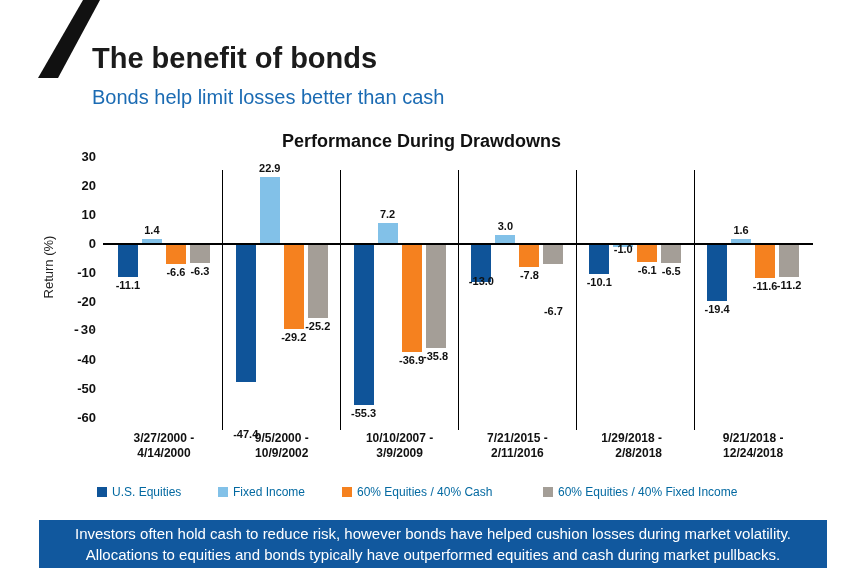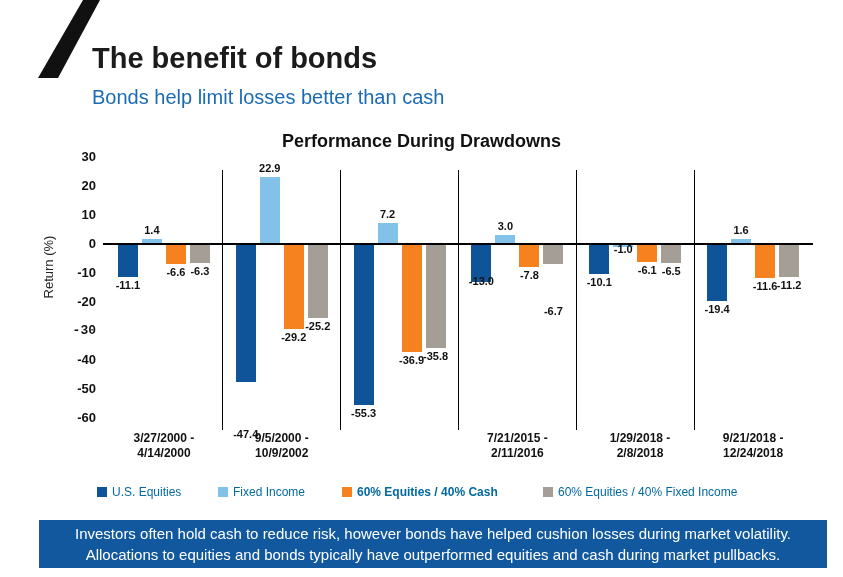--- a/index.html
+++ b/index.html
@@ -91,41 +91,45 @@
         <div>10/9/2002</div>
       </div>
       <div class="bar" style="left: 353.583px; top: 244.5px; width: 20px; height: 160.37px; background: rgb(15, 84, 153);"></div>
       <div class="bar-label" style="left: 333.583px; top: 406.87px;">-55.3</div>
       <div class="bar" style="left: 377.583px; top: 222.62px; width: 20px; height: 20.88px; background: rgb(130, 193, 232);"></div>
       <div class="bar-label" style="left: 357.583px; top: 207.62px;">7.2</div>
       <div class="bar" style="left: 401.583px; top: 244.5px; width: 20px; height: 107.01px; background: rgb(245, 129, 31);"></div>
       <div class="bar-label" style="left: 381.583px; top: 353.51px;">-36.9</div>
       <div class="bar" style="left: 425.583px; top: 244.5px; width: 20px; height: 103.82px; background: rgb(164, 158, 151);"></div>
       <div class="bar-label" style="left: 405.583px; top: 350.32px;">-35.8</div>
+      <div class="cat-label" style="left: 340.583px; top: 431px;">
+        <div>10/10/2007 -</div>
+        <div>3/9/2009</div>
+      </div>
       <div class="bar" style="left: 471.417px; top: 244.5px; width: 20px; height: 37.7px; background: rgb(15, 84, 153);"></div>
       <div class="bar-label" style="left: 451.417px; top: 275px;">-13.0</div>
       <div class="bar" style="left: 495.417px; top: 234.8px; width: 20px; height: 8.7px; background: rgb(130, 193, 232);"></div>
       <div class="bar-label" style="left: 475.417px; top: 219.8px;">3.0</div>
       <div class="bar" style="left: 519.417px; top: 244.5px; width: 20px; height: 22.62px; background: rgb(245, 129, 31);"></div>
       <div class="bar-label" style="left: 499.417px; top: 269.12px;">-7.8</div>
       <div class="bar" style="left: 543.417px; top: 244.5px; width: 20px; height: 19.43px; background: rgb(164, 158, 151);"></div>
       <div class="bar-label" style="left: 523.417px; top: 265.93px; margin-top: 39px;">-6.7</div>
       <div class="cat-label" style="left: 458.417px; top: 431px;">
         <div>7/21/2015 -</div>
         <div>2/11/2016</div>
       </div>
       <div class="bar" style="left: 589.25px; top: 244.5px; width: 20px; height: 29.29px; background: rgb(15, 84, 153);"></div>
       <div class="bar-label" style="left: 569.25px; top: 275.79px;">-10.1</div>
       <div class="bar" style="left: 613.25px; top: 244.5px; width: 20px; height: 2.9px; background: rgb(130, 193, 232);"></div>
       <div class="bar-label" style="left: 593.25px; top: 243px;">-1.0</div>
       <div class="bar" style="left: 637.25px; top: 244.5px; width: 20px; height: 17.69px; background: rgb(245, 129, 31);"></div>
       <div class="bar-label" style="left: 617.25px; top: 264.19px;">-6.1</div>
       <div class="bar" style="left: 661.25px; top: 244.5px; width: 20px; height: 18.85px; background: rgb(164, 158, 151);"></div>
       <div class="bar-label" style="left: 641.25px; top: 265.35px;">-6.5</div>
-      <div class="cat-label" style="left: 581px; top: 431px;">
+      <div class="cat-label" style="left: 544px; top: 431px; text-align: right;">
         <div>1/29/2018 -</div>
         <div>2/8/2018</div>
       </div>
       <div class="bar" style="left: 707.083px; top: 244.5px; width: 20px; height: 56.26px; background: rgb(15, 84, 153);"></div>
       <div class="bar-label" style="left: 687.083px; top: 302.76px;">-19.4</div>
       <div class="bar" style="left: 731.083px; top: 238.86px; width: 20px; height: 4.64px; background: rgb(130, 193, 232);"></div>
       <div class="bar-label" style="left: 711.083px; top: 223.86px;">1.6</div>
       <div class="bar" style="left: 755.083px; top: 244.5px; width: 20px; height: 33.64px; background: rgb(245, 129, 31);"></div>
       <div class="bar-label" style="left: 735.083px; top: 280.14px;">-11.6</div>
       <div class="bar" style="left: 779.083px; top: 244.5px; width: 20px; height: 32.48px; background: rgb(164, 158, 151);"></div>
@@ -135,21 +139,21 @@
         <div>12/24/2018</div>
       </div>
       <div class="legend-item" style="left: 97px;">
         <span class="legend-swatch" style="background: rgb(15, 84, 153);"></span>
         <span class="legend-text">U.S. Equities</span>
       </div>
       <div class="legend-item" style="left: 218px;">
         <span class="legend-swatch" style="background: rgb(130, 193, 232);"></span>
         <span class="legend-text">Fixed Income</span>
       </div>
-      <div class="legend-item" style="left: 342px; font-weight: bold;">
+      <div class="legend-item" style="left: 342px;">
         <span class="legend-swatch" style="background: rgb(245, 129, 31);"></span>
         <span class="legend-text">60% Equities / 40% Cash</span>
       </div>
       <div class="legend-item" style="left: 543px;">
         <span class="legend-swatch" style="background: rgb(164, 158, 151);"></span>
         <span class="legend-text">60% Equities / 40% Fixed Income</span>
       </div>
     </div>
 
   <div class="footer-banner">

